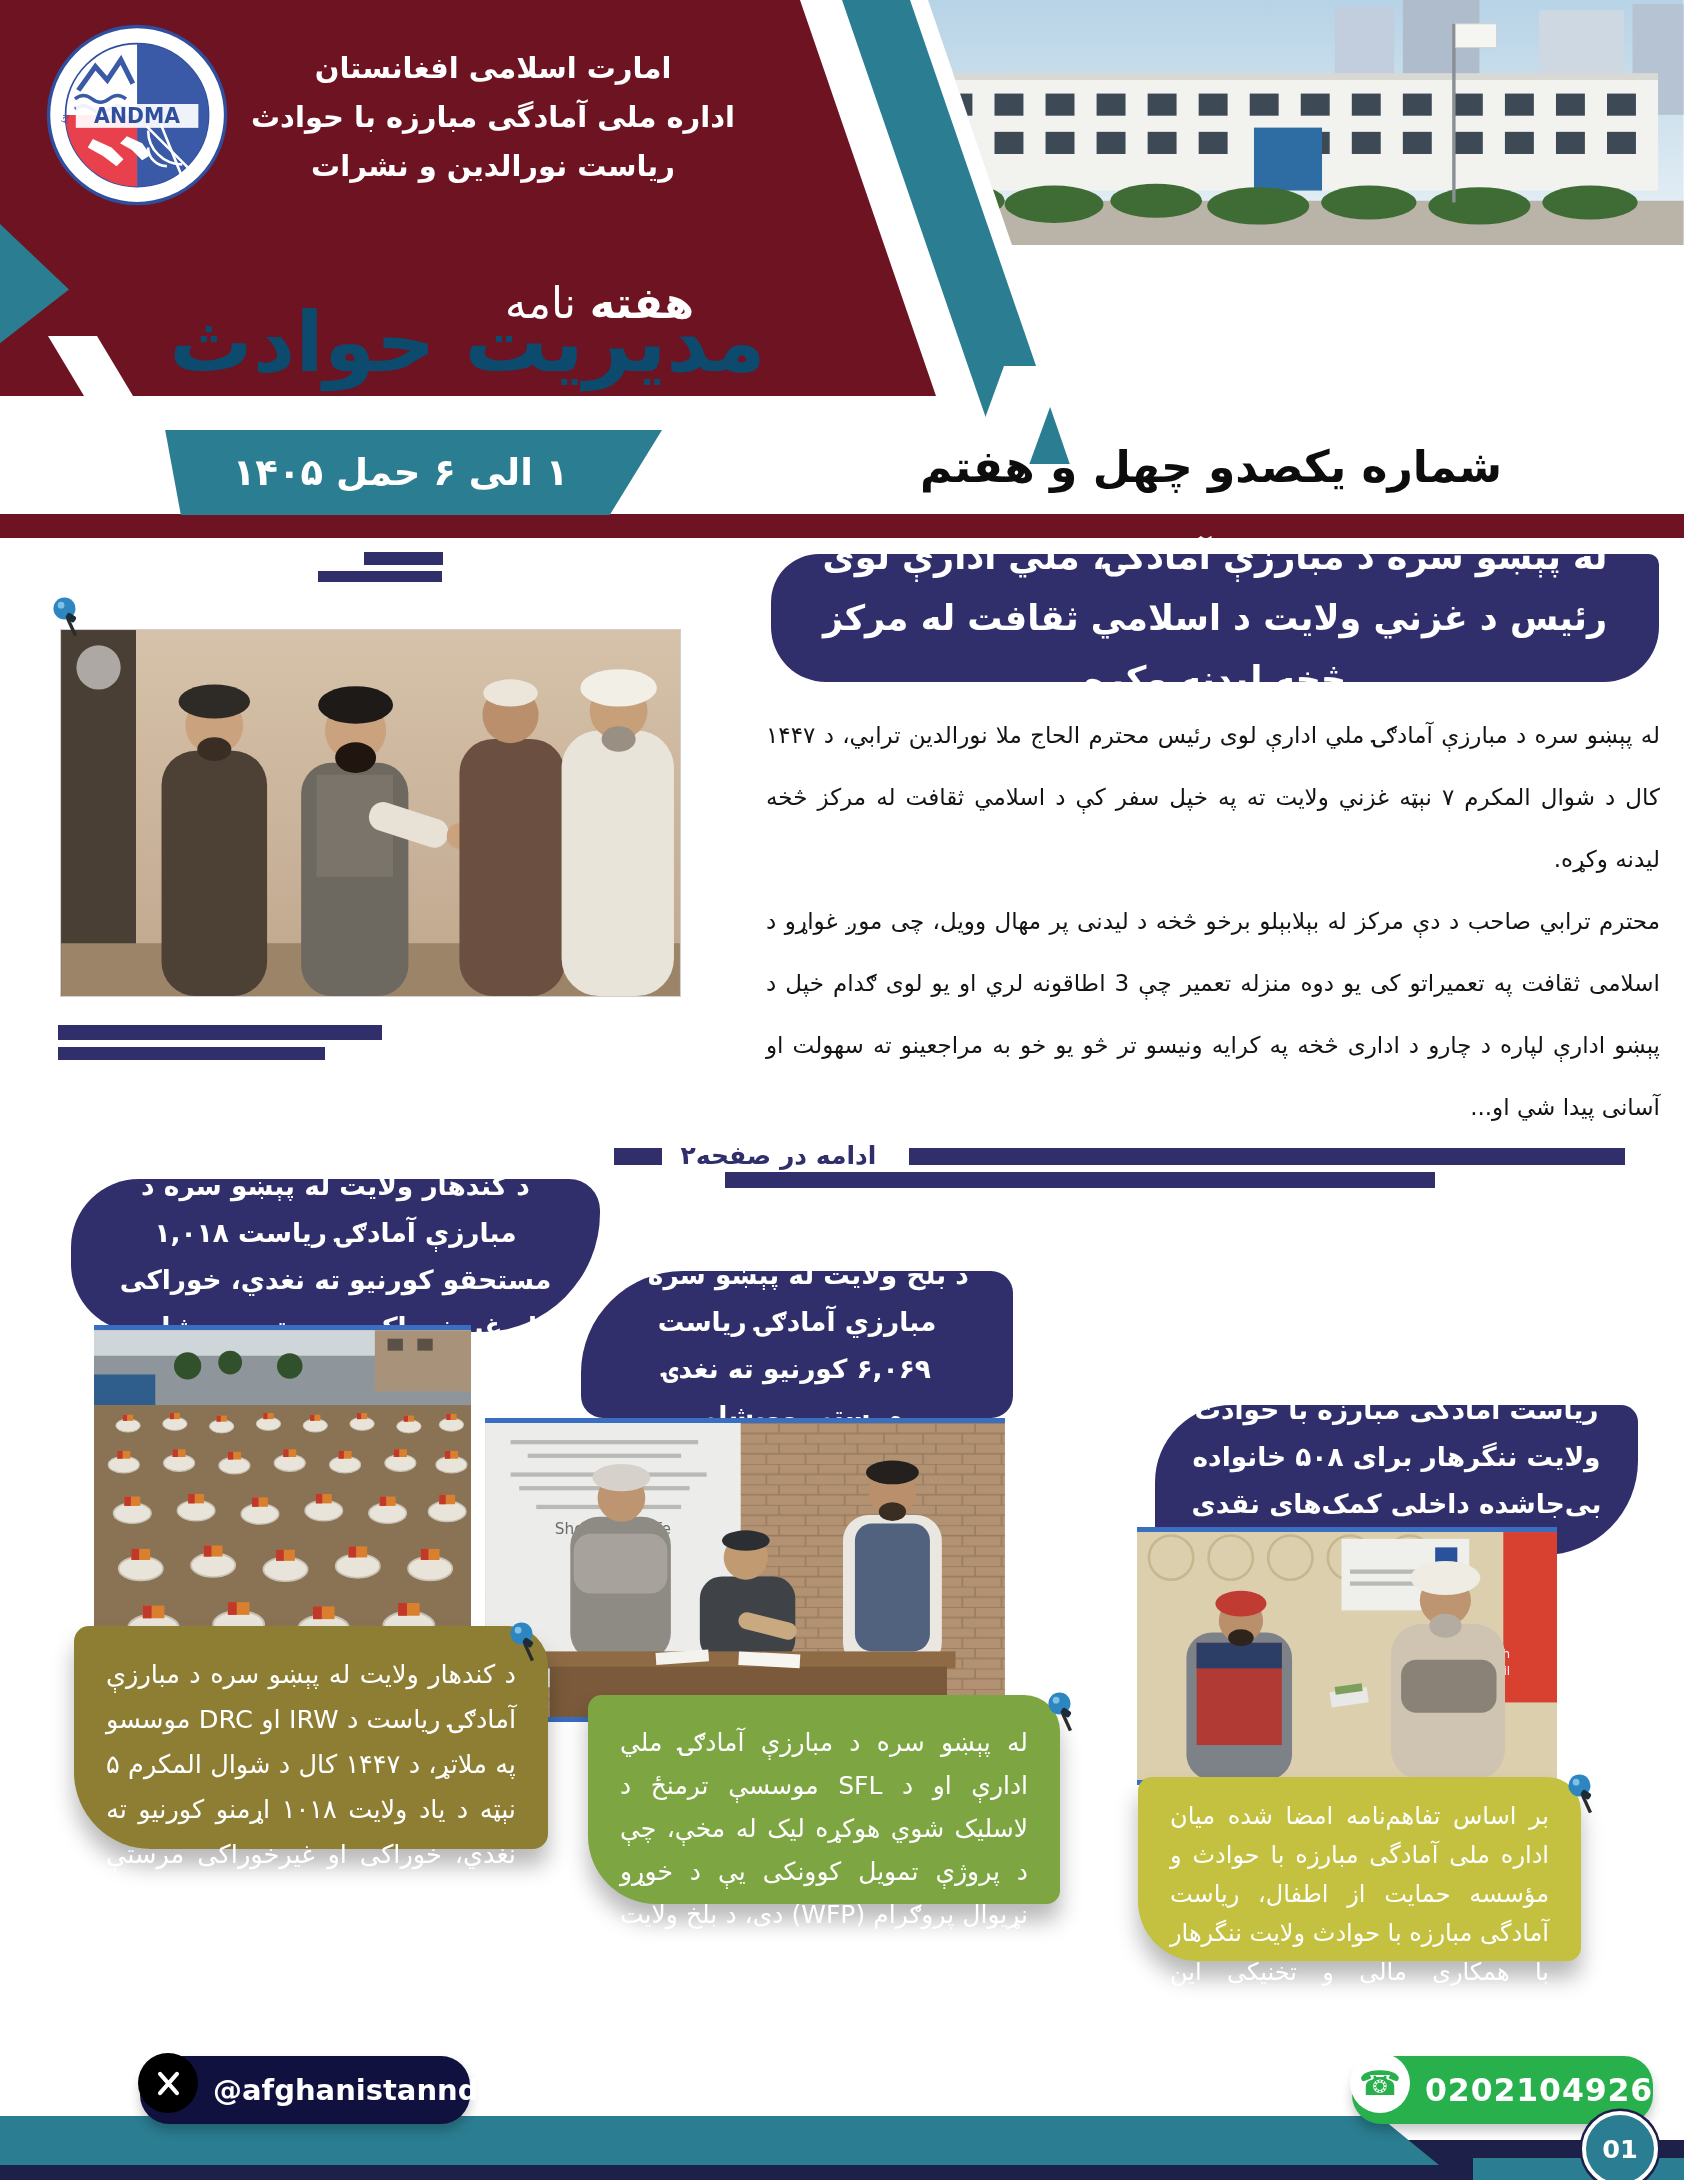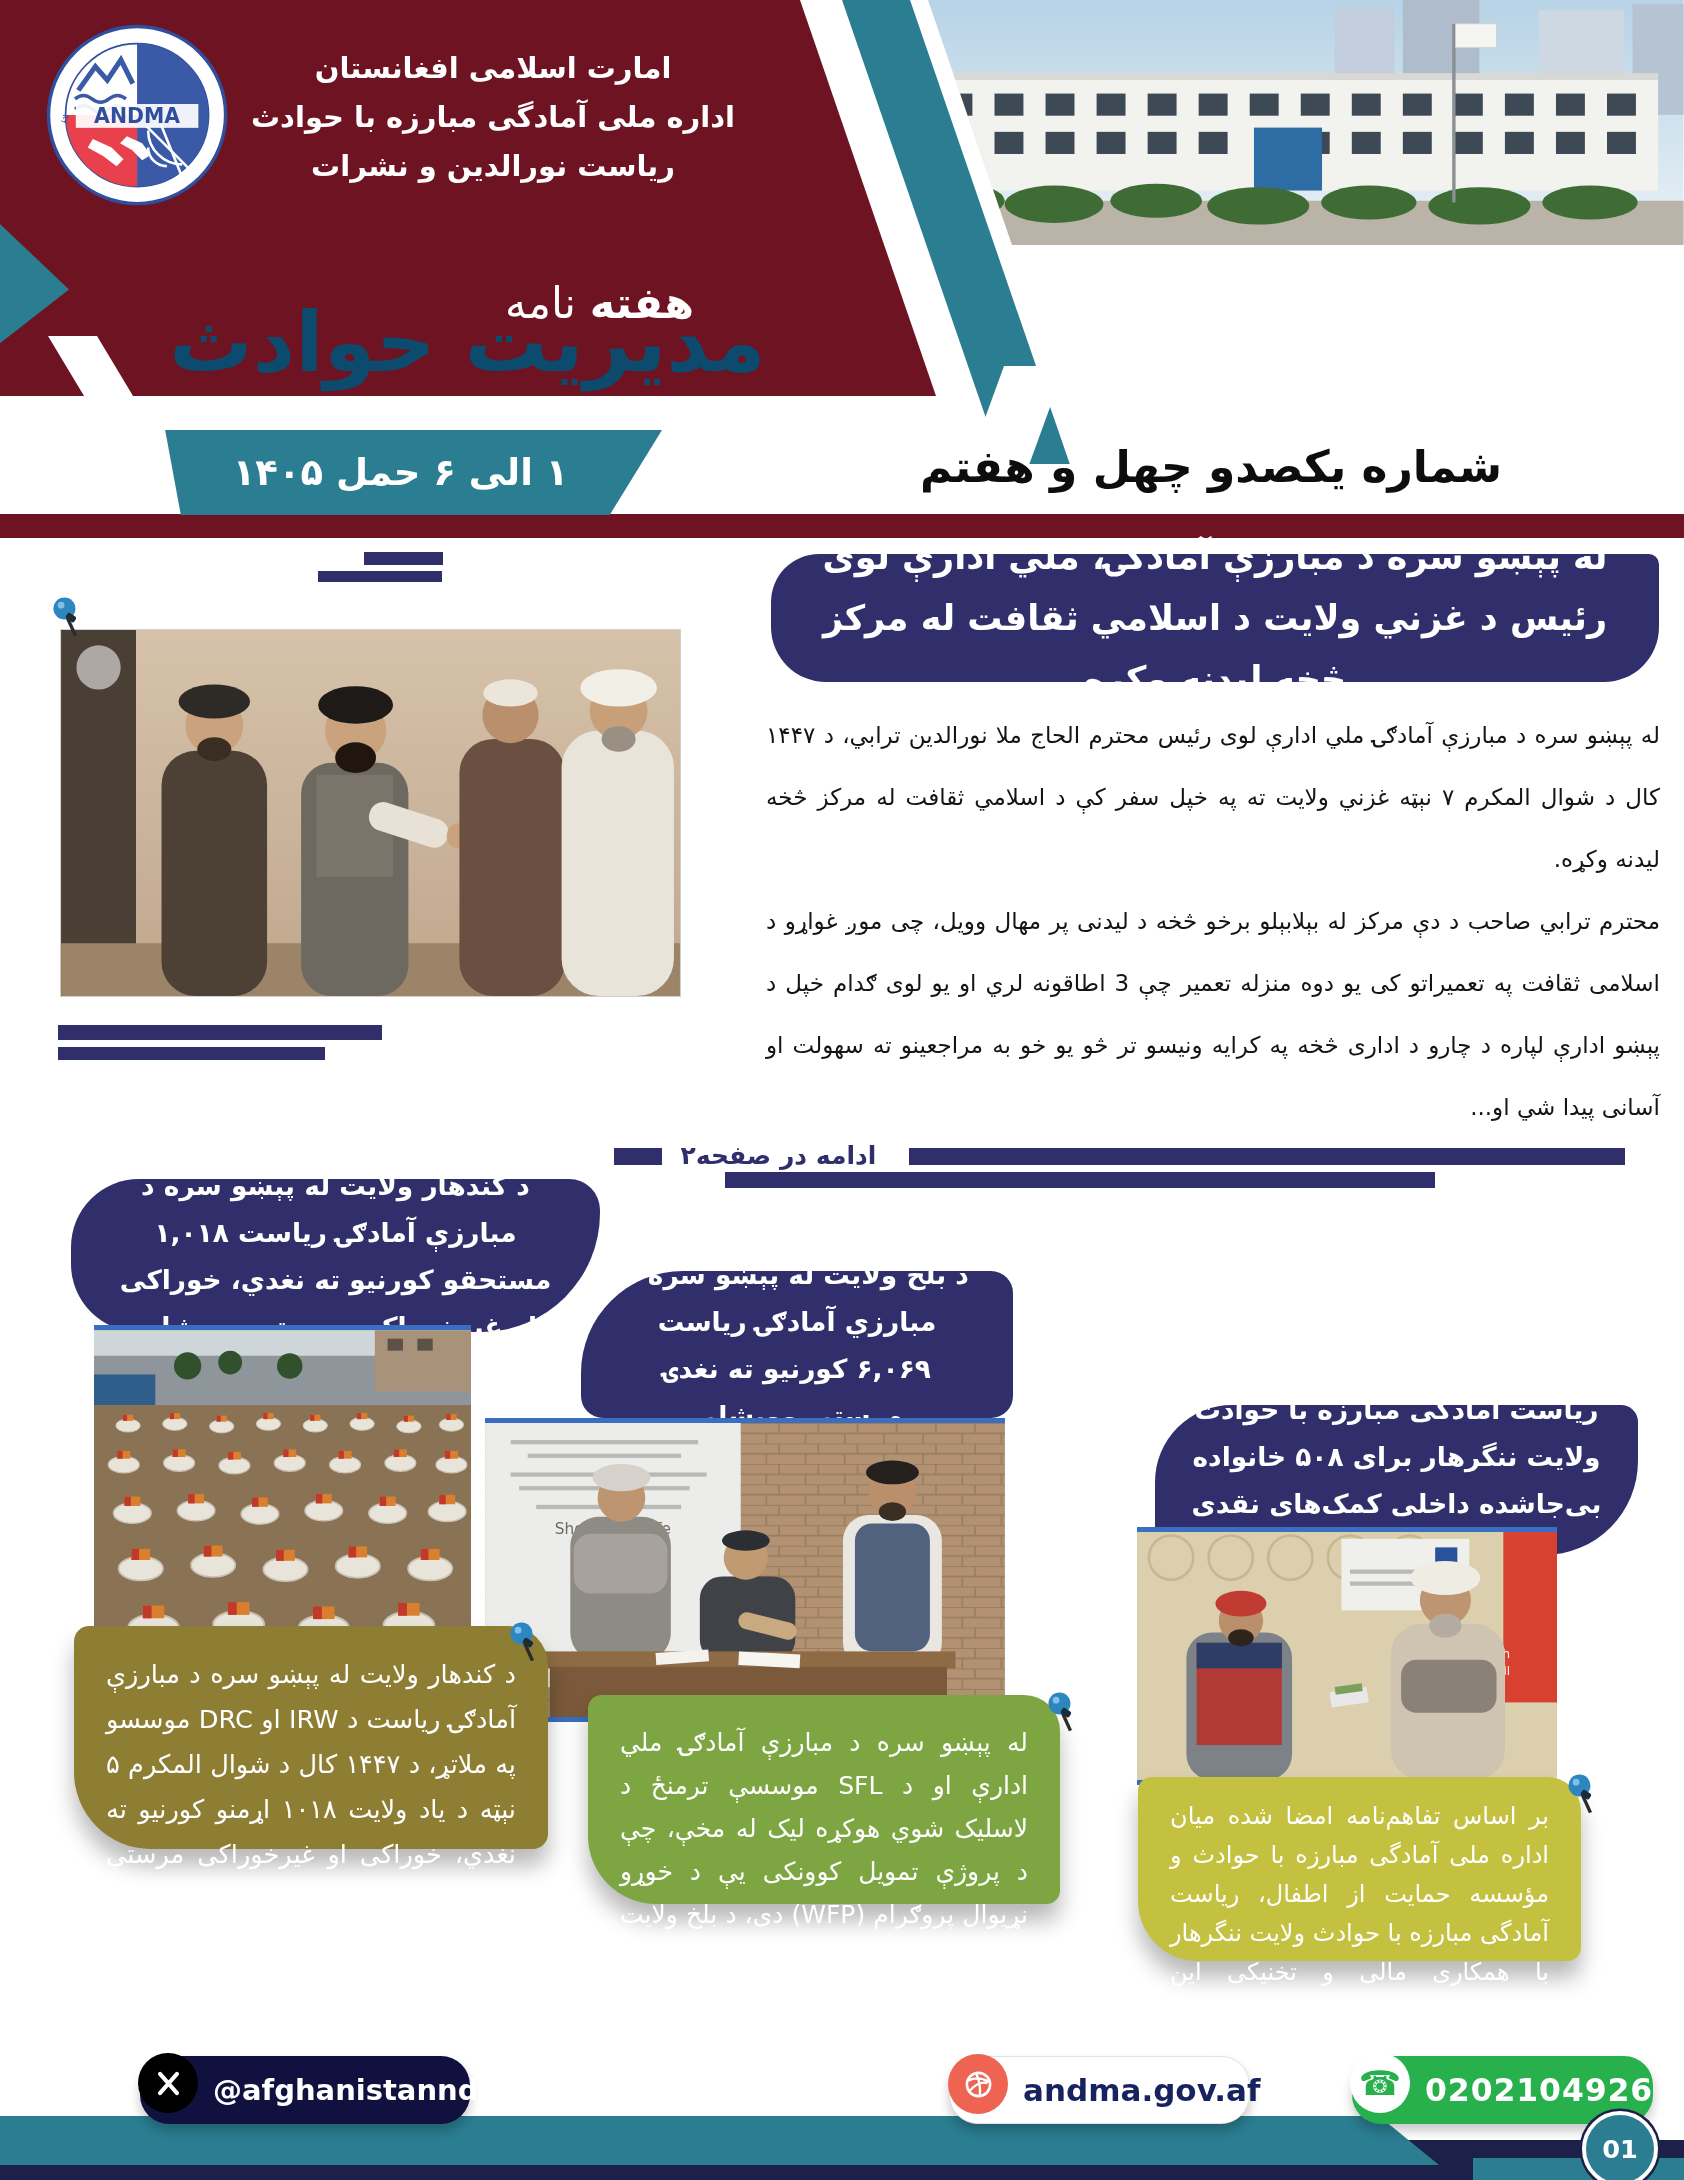--- a/index.html
+++ b/index.html
@@ -448,29 +448,20 @@
   <div class="abs pill" style="left:141px;width:330px;background:#111140;color:#ffffff;font-size:29px;">
     <span class="ic" style="background:#000000;">
       <svg width="29" height="29" viewBox="0 0 24 24">
         <path d="M5 4 L19 20 M19 4 L5 20" stroke="#ffffff" stroke-width="3.4" stroke-linecap="round"></path>
       </svg>
     </span>
     <span>@afghanistanndma</span>
   </div>
 
 
-  <div class="abs pill" style="left:950px;width:301px;background:#ffffff;color:#16235f;font-size:31px;border:1.7px solid #e2e2e2;">
-    <span class="ic" style="background:#ee6352;">
-      <svg width="31" height="31" viewBox="0 0 24 24">
-        <circle cx="12" cy="12" r="9" fill="none" stroke="#ffffff" stroke-width="2"></circle>
-        <path d="M4 9 q8 -4 16 1 M5 17 q7 -8 14 -6 M10 3 q4 8 3 18" fill="none" stroke="#ffffff" stroke-width="1.8"></path>
-      </svg>
-    </span>
-    <span>andma.gov.af</span>
-  </div>
 
   <div class="abs pill" style="left:1353px;width:301px;background:#27b04b;color:#ffffff;font-size:31.5px;letter-spacing:0.9px;">
     <span class="ic" style="background:#ffffff;color:#27b04b;font-size:34px;">☎</span>
     <span>0202104926</span>
   </div>
 
   <div class="abs navy-band"></div>
   <div class="abs teal-band-bottom"></div>
   <div class="abs teal-strip-br"></div>
   <div class="abs page-circle">01</div>

